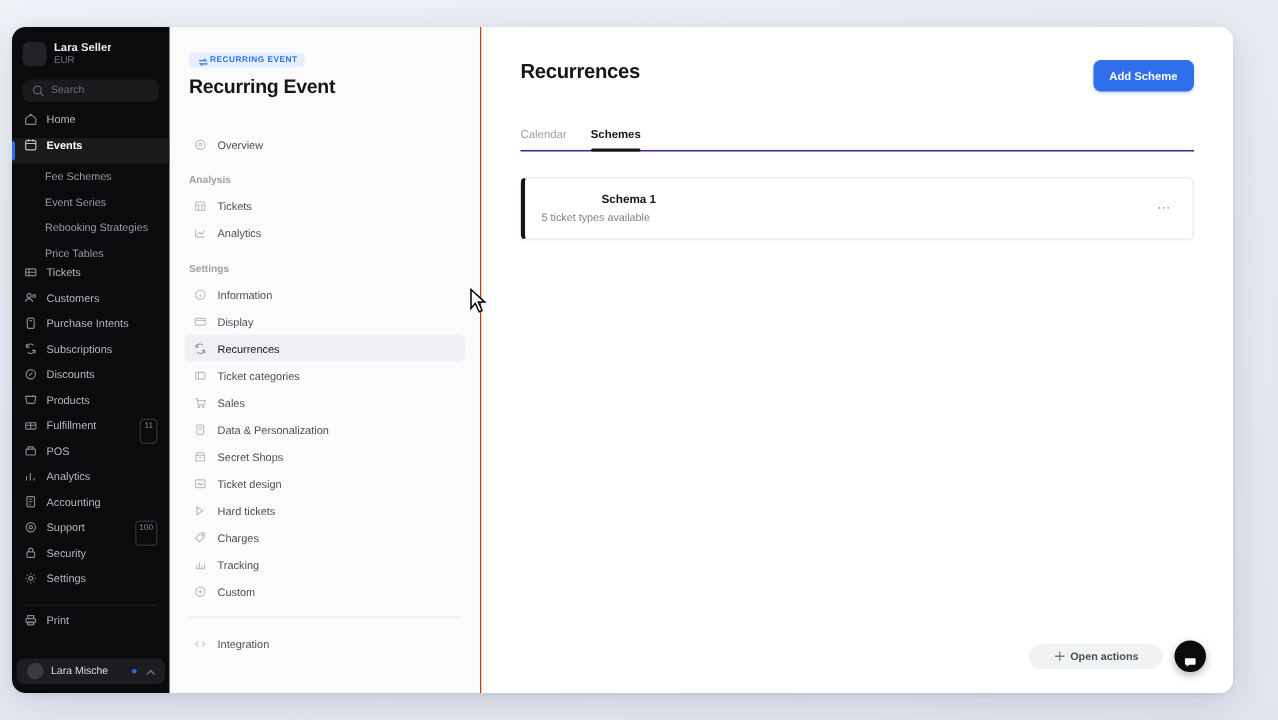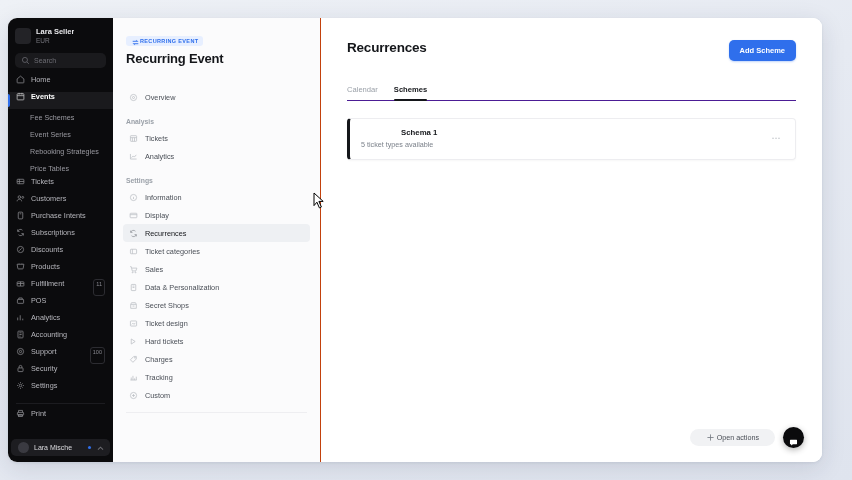--- a/index.html
+++ b/index.html
@@ -191,21 +191,21 @@
   
   .float-bar {
     position: absolute; right: 18px; bottom: 14px;
     display: flex; align-items: center; gap: 8px;
   }
   .open-actions {
     background: #f1f2f4; color: #4a4f57;
     font-size: 7.2px; border-radius: 999px;
     padding: 4px 16px;
     display: flex; gap: 4px;
-    cursor: pointer; border: none;
+    cursor: pointer; border: none; font-weight: bold;
   }
   .chat-fab {
     width: 21px; height: 21px; border-radius: 50%;
     background: #0b0b0d;
     display: flex; align-items: center; justify-content: center;
     cursor: pointer;
     box-shadow: 0 2px 6px rgba(0,0,0,.3);
   }
 
   
@@ -601,20 +601,28 @@
         <svg viewBox="0 0 16 16" fill="none" stroke="#8a9099" stroke-width="1.4">
             <circle cx="8" cy="8" r="5.5"></circle>
             <path d="M5.5 8h5M8 5.5v5"></path>
           </svg>
       </span>
       <span>Custom</span>
     </div>
 
     <div class="sec-sep"></div>
 
+    <div class="sec-item">
+      <span class="ico">
+        <svg viewBox="0 0 16 16" fill="none" stroke="#a8aeb6" stroke-width="1.4">
+            <path d="M5.5 5L2.5 8l3 3M10.5 5l3 3-3 3"></path>
+          </svg>
+      </span>
+      <span>Integration</span>
+    </div>
   </nav>
 
   <main id="main">
 
     <div class="main-head">
       <div class="page-title">Recurrences</div>
       <button class="primary-btn">Add Scheme</button>
     </div>
 
     <div class="tabs">

